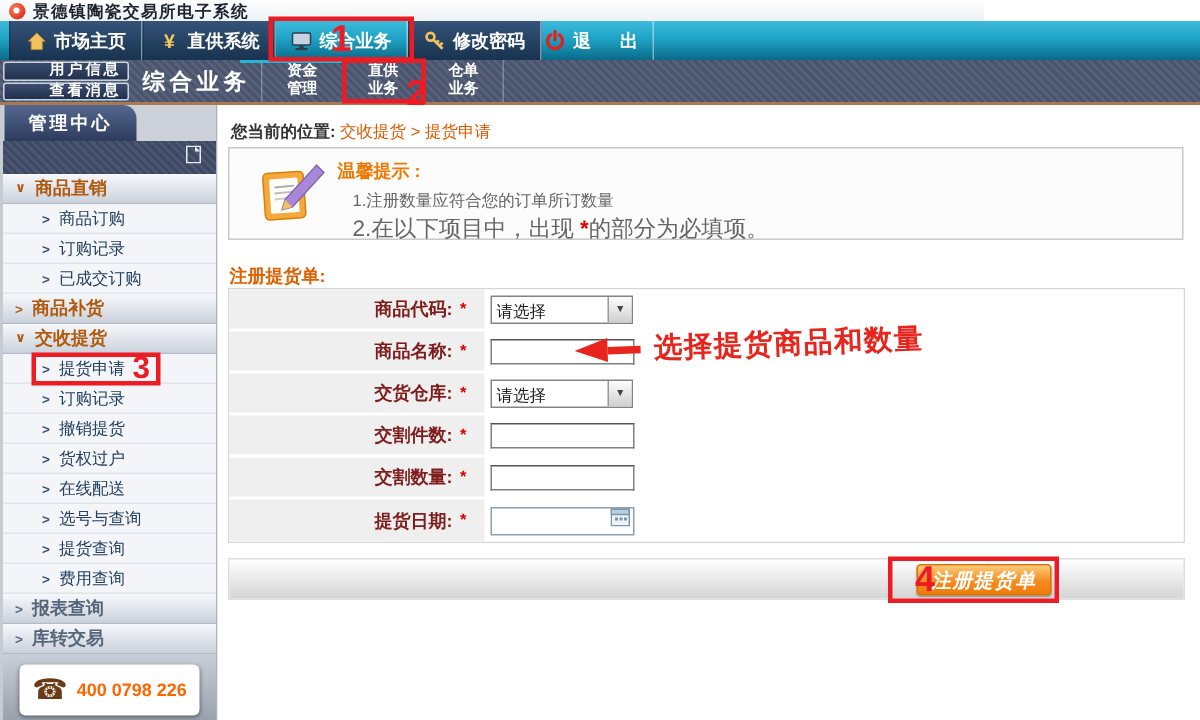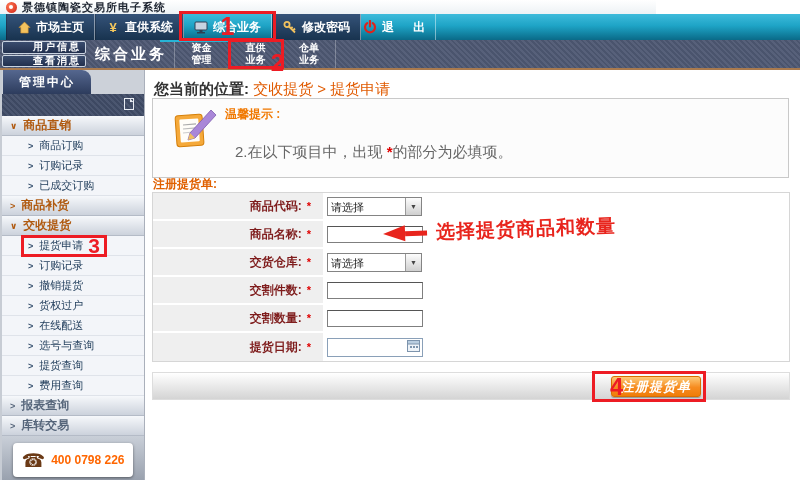--- a/index.html
+++ b/index.html
@@ -64,26 +64,26 @@
     background:#f3f5f9; border-bottom:1px solid #dfe3ea; color:#24405e; font-size:11px; position:relative; cursor:pointer; }
   .sb-sub .pfx { font-size:9px; color:#36506e; font-weight:bold; }
   .sb-bottom { flex:1; background:linear-gradient(#c9cfd8,#99a1ae); display:flex; justify-content:center; align-items:flex-start; padding-top:7px; }
   .phone-box { width:120px; height:34px; background:#fff; border-radius:4px;
     box-shadow:0 1px 3px rgba(0,0,0,.45); display:flex; align-items:center; justify-content:center; gap:6px; }
   .phone-glyph { color:#6b3a16; font-size:19px; line-height:1; }
   .phone-num { color:#f60; font-weight:bold; font-size:12px; white-space:nowrap; }
 
   
   #main { position:absolute; left:145px; top:70px; width:655px; height:410px; background:#fff; }
-  .breadcrumb { position:absolute; left:9px; top:10px; font-size:15px; color:#333; white-space:nowrap; }
+  .breadcrumb { position:absolute; left:9px; top:10px; font-size:11px; color:#333; white-space:nowrap; }
   .breadcrumb .bc-label { font-weight:bold; color:#333; }
   .breadcrumb .bc-link { color:#e05a00; cursor:pointer; }
   .breadcrumb .bc-sep { color:#e05a00; }
 
-  .notice { position:absolute; left:7px; top:28px; width:637px; height:80px;
+  .notice { position:absolute; left:7px; top:28px; width:637px; height:62px;
     border:1px solid #c9c9c9; background:#fcfcfc; }
   .notice-icon { position:absolute; left:18px; top:8px; }
   .notice-title { position:absolute; left:72px; top:7px; color:#f07800; font-weight:bold; font-size:12px; }
   .notice-line1 { position:absolute; left:82px; top:27px; font-size:11px; color:#666; }
   .notice-line2 { position:absolute; left:82px; top:44px; font-size:15px; color:#666; }
   .notice-line2 .star { color:#e00000; font-weight:bold; }
 
   .form-title { position:absolute; left:8px; top:106px; color:#e06000; font-weight:bold; font-size:12px; }
 
   .form-table { position:absolute; left:7px; top:122px; width:638px; border:1px solid #d6d6d6; background:#fff; }
@@ -311,20 +311,21 @@
         <rect x="5" y="8" width="27" height="31" rx="3" fill="#f5a93a" stroke="#d57f08" transform="rotate(-4 18 23)"></rect>
         <rect x="9" y="12" width="19" height="23" rx="1" fill="#fffdf8" transform="rotate(-4 18 23)"></rect>
         <line x1="12" y1="18" x2="25" y2="16.8" stroke="#aaa" stroke-width="1.2"></line>
         <line x1="12" y1="22" x2="25" y2="20.8" stroke="#bbb" stroke-width="1.2"></line>
         <line x1="12" y1="26" x2="22" y2="25" stroke="#ccc" stroke-width="1.2"></line>
         <polygon points="40,3 45,8 24,31 17,33 19,26" fill="#a987d8" stroke="#7d5cb0" stroke-width="0.8"></polygon>
         <polygon points="19,26 17,33 24,31" fill="#f0c060"></polygon>
       </svg>
     </span>
     <span class="notice-title">温馨提示 :</span>
+    <span class="notice-line1">1.注册数量应符合您的订单所订数量</span>
     <span class="notice-line2"><span>2.在以下项目中，出现 </span><span class="star">*</span><span>的部分为必填项。</span></span>
   </div>
 
   <div class="form-title">注册提货单:</div>
 
   <div class="form-table">
     <div class="frow">
       <div class="lcell">
         <span class="flabel">商品代码:</span>
         <span class="req">*</span>

